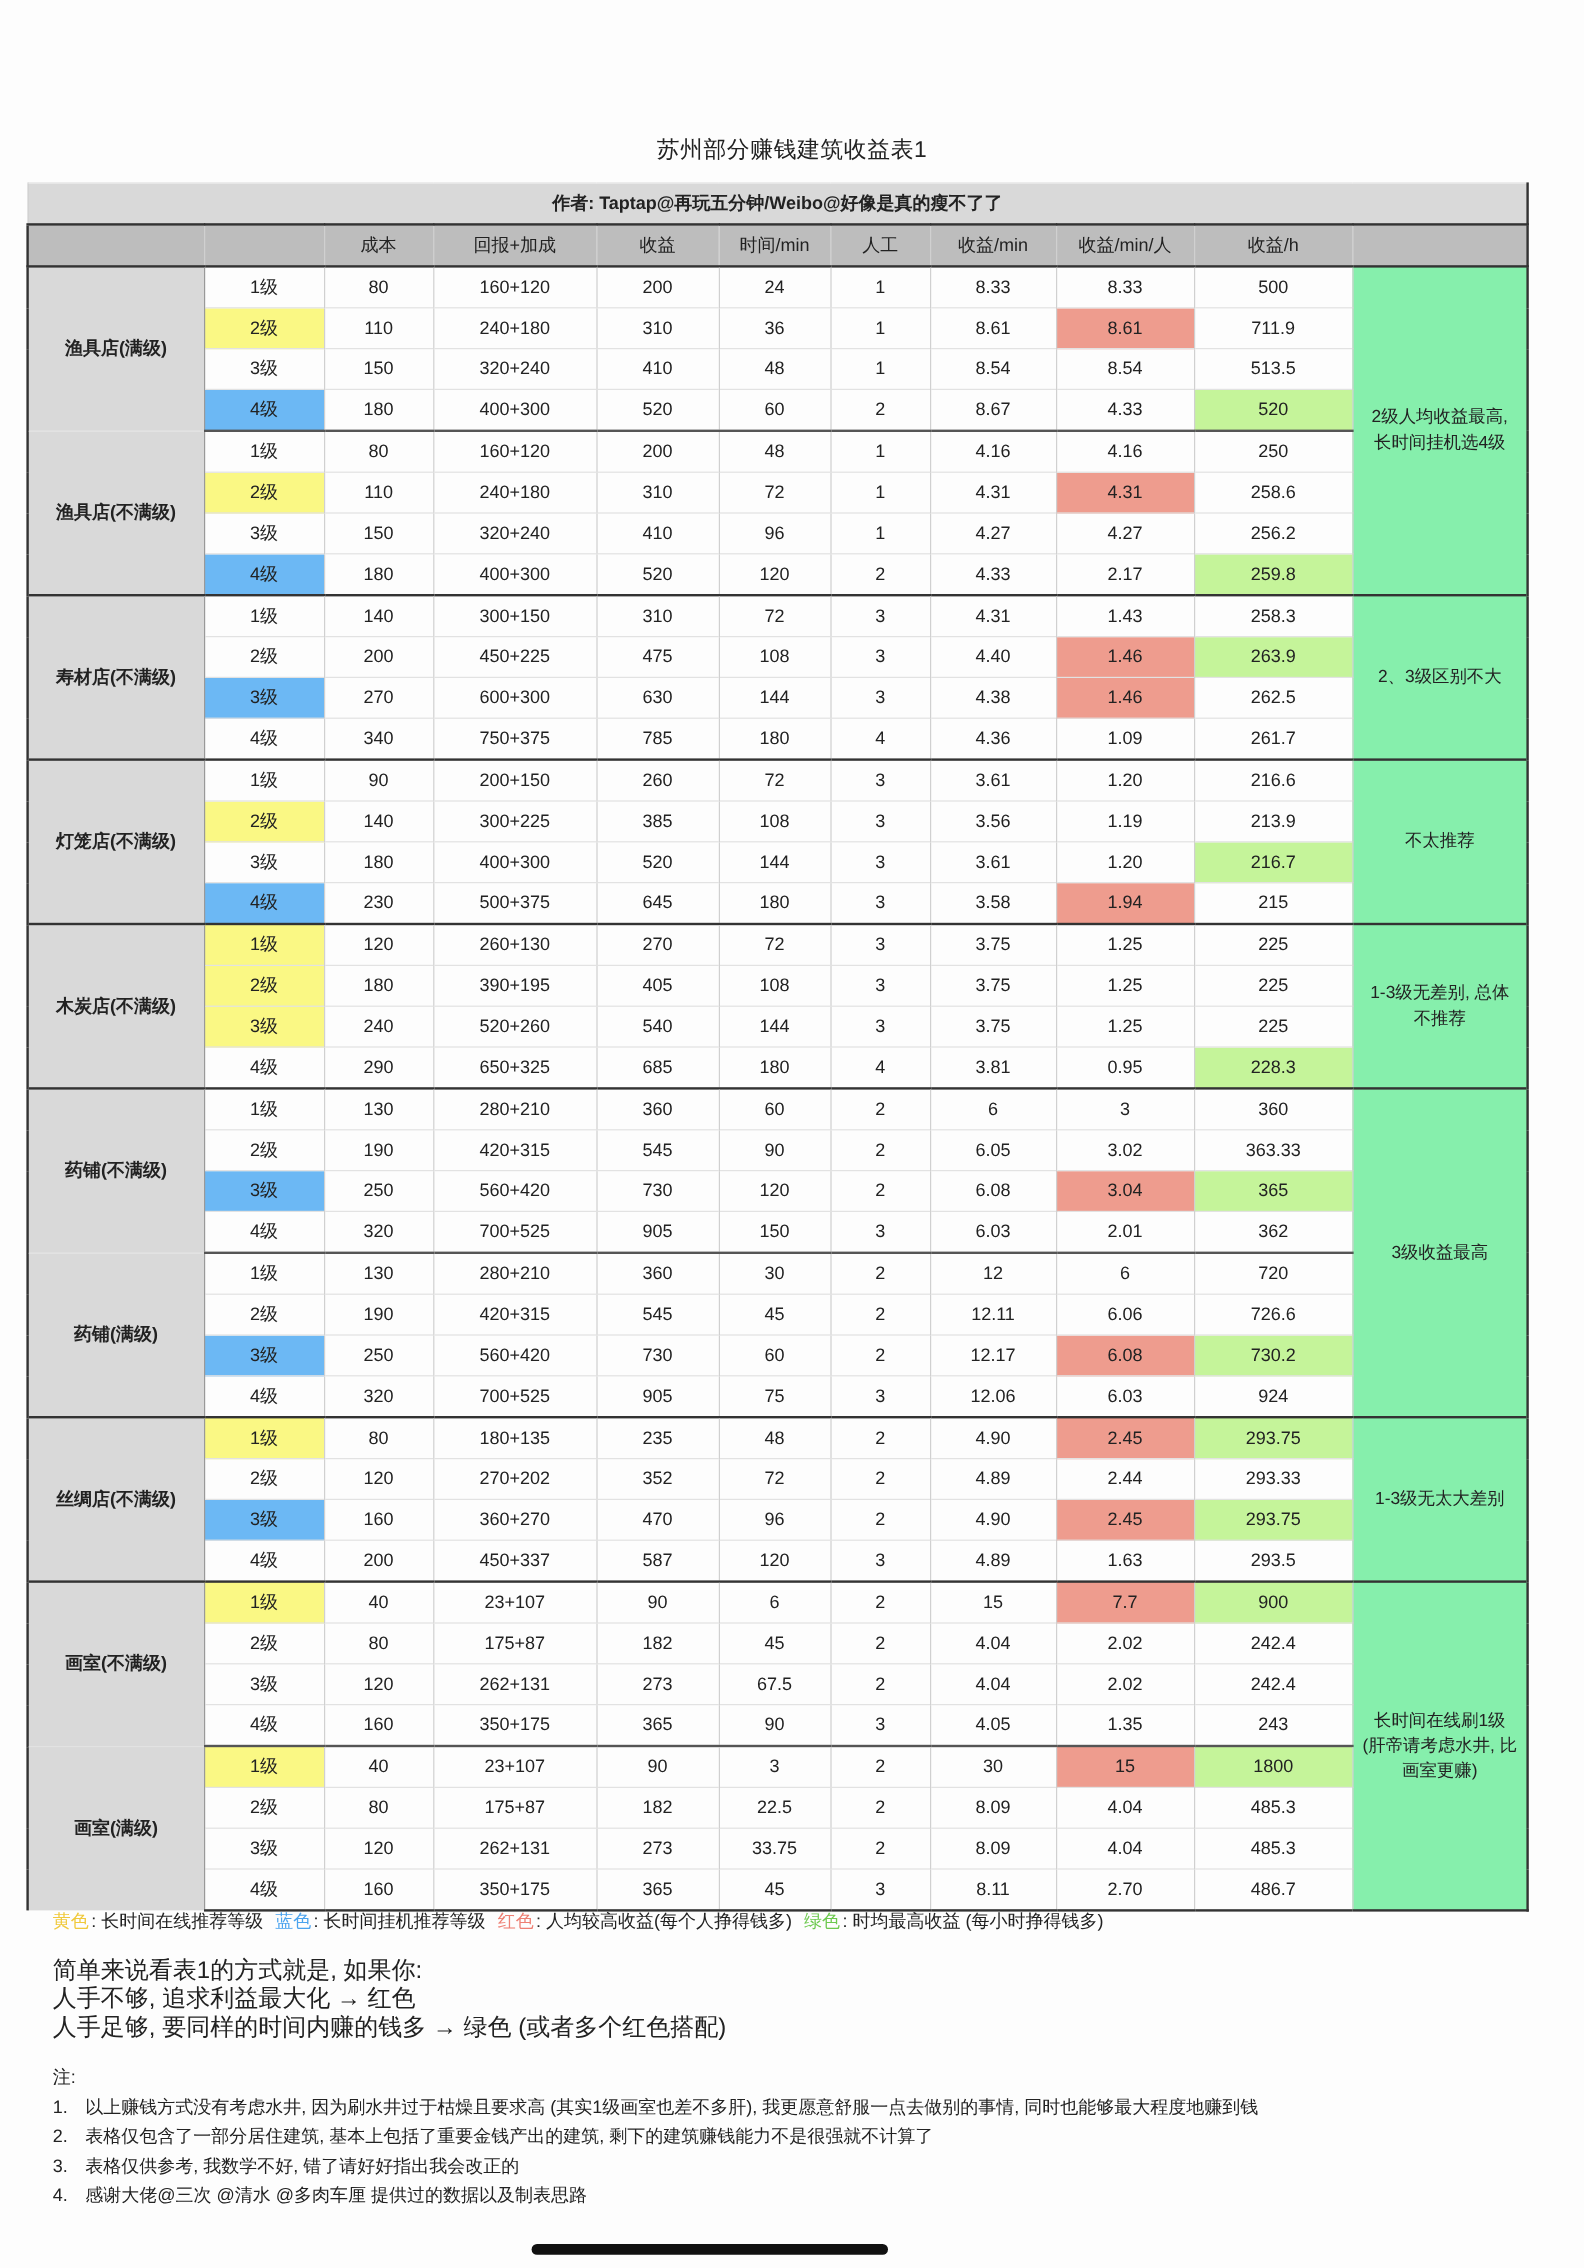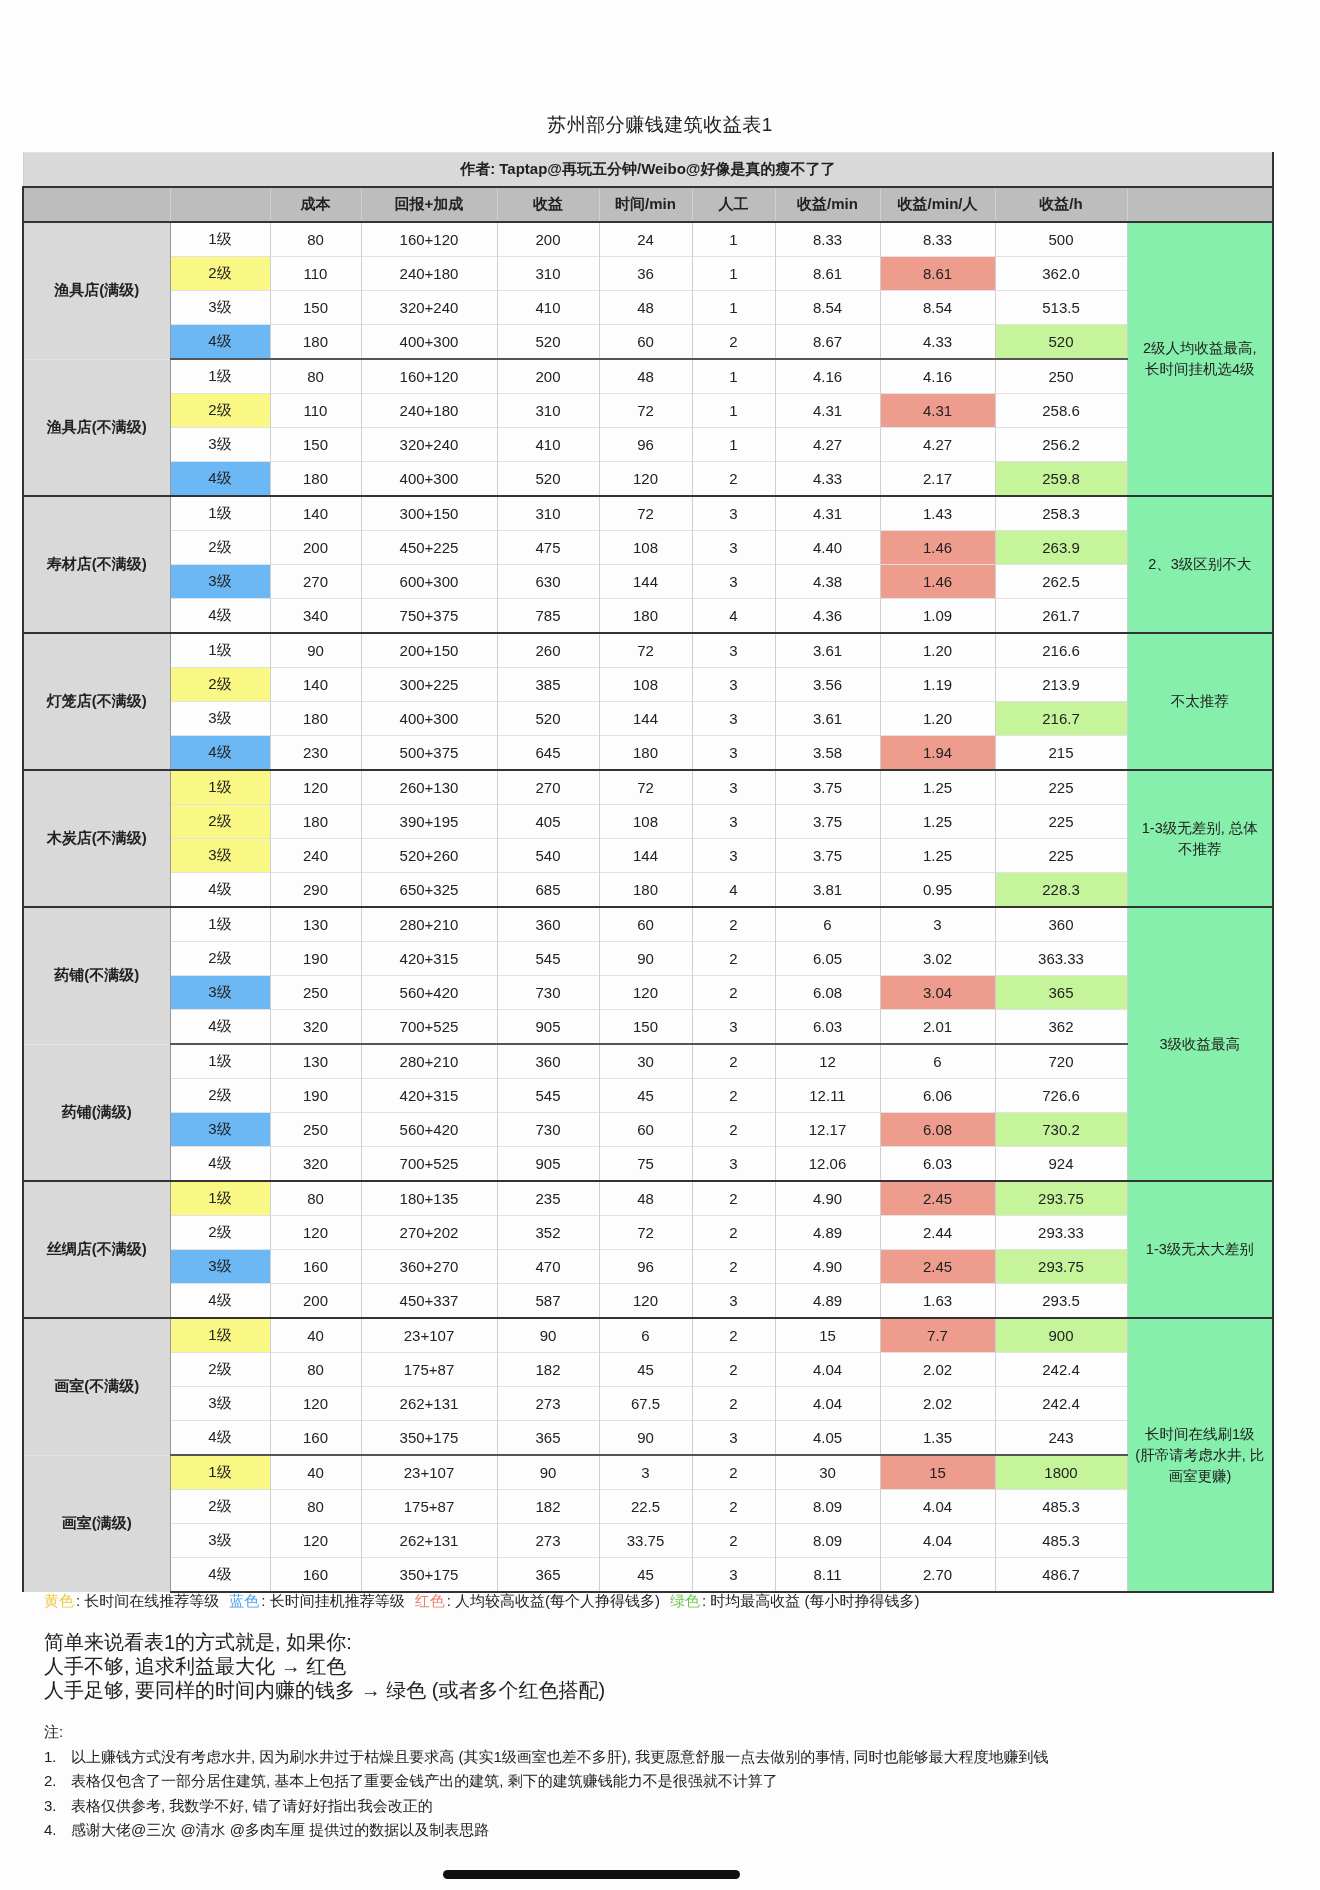--- a/index.html
+++ b/index.html
@@ -6,21 +6,21 @@
   body { width:1320px; height:1890px; position:relative; overflow:hidden;
          font-family:"Liberation Sans","DejaVu Sans",sans-serif; color:#222; }
   .title { position:absolute; left:0; width:1320px; top:112px; text-align:center;
            font-size:19px; color:#222; letter-spacing:0.5px; }
   table.main { position:absolute; left:22px; top:152px; border-collapse:collapse;
                table-layout:fixed; width:1250px; font-size:15px; }
   table.main td { padding:0; text-align:center; vertical-align:middle;
                   border-left:1px solid #d0d0d0; border-top:1px solid #e2e2e2; height:33px; }
   .author-row td { background:#d9d9d9; height:35px; text-align:right; padding-right:10px;
                    font-weight:bold; font-size:15px; border:2px solid #333; }
-  .head-row td { background:#bdbdbd; font-weight:bold; height:33px;
+  .head-row td { background:#bdbdbd; font-weight:normal; height:33px;
                  border-top:2px solid #333; border-bottom:2px solid #333; border-left:1px solid #aaa; }
   td.name { background:#d9d9d9; font-weight:bold; font-size:15px;
             border-left:2px solid #333 !important; border-right:1px solid #999; }
   td.note { background:#86efac; font-size:14.5px; line-height:21px; padding:0 6px;
             border-right:2px solid #333; border-left:1px solid #bbb; }
   tr.grp-start td { border-top:2px solid #333; }
   tr.sub-start td.cell { border-top:2px solid #555; }
   tr.last-row td { border-bottom:2px solid #333; }
   td.hl-yellow { background:#faf884; }
   td.hl-blue { background:#6cb8f4; }
@@ -88,21 +88,21 @@
       </tr>
       <tr>
         <td class="cell hl-yellow">2级</td>
         <td class="cell">110</td>
         <td class="cell">240+180</td>
         <td class="cell">310</td>
         <td class="cell">36</td>
         <td class="cell">1</td>
         <td class="cell">8.61</td>
         <td class="cell hl-red">8.61</td>
-        <td class="cell">362.0</td>
+        <td class="cell">711.9</td>
       </tr>
       <tr>
         <td class="cell">3级</td>
         <td class="cell">150</td>
         <td class="cell">320+240</td>
         <td class="cell">410</td>
         <td class="cell">48</td>
         <td class="cell">1</td>
         <td class="cell">8.54</td>
         <td class="cell">8.54</td>

